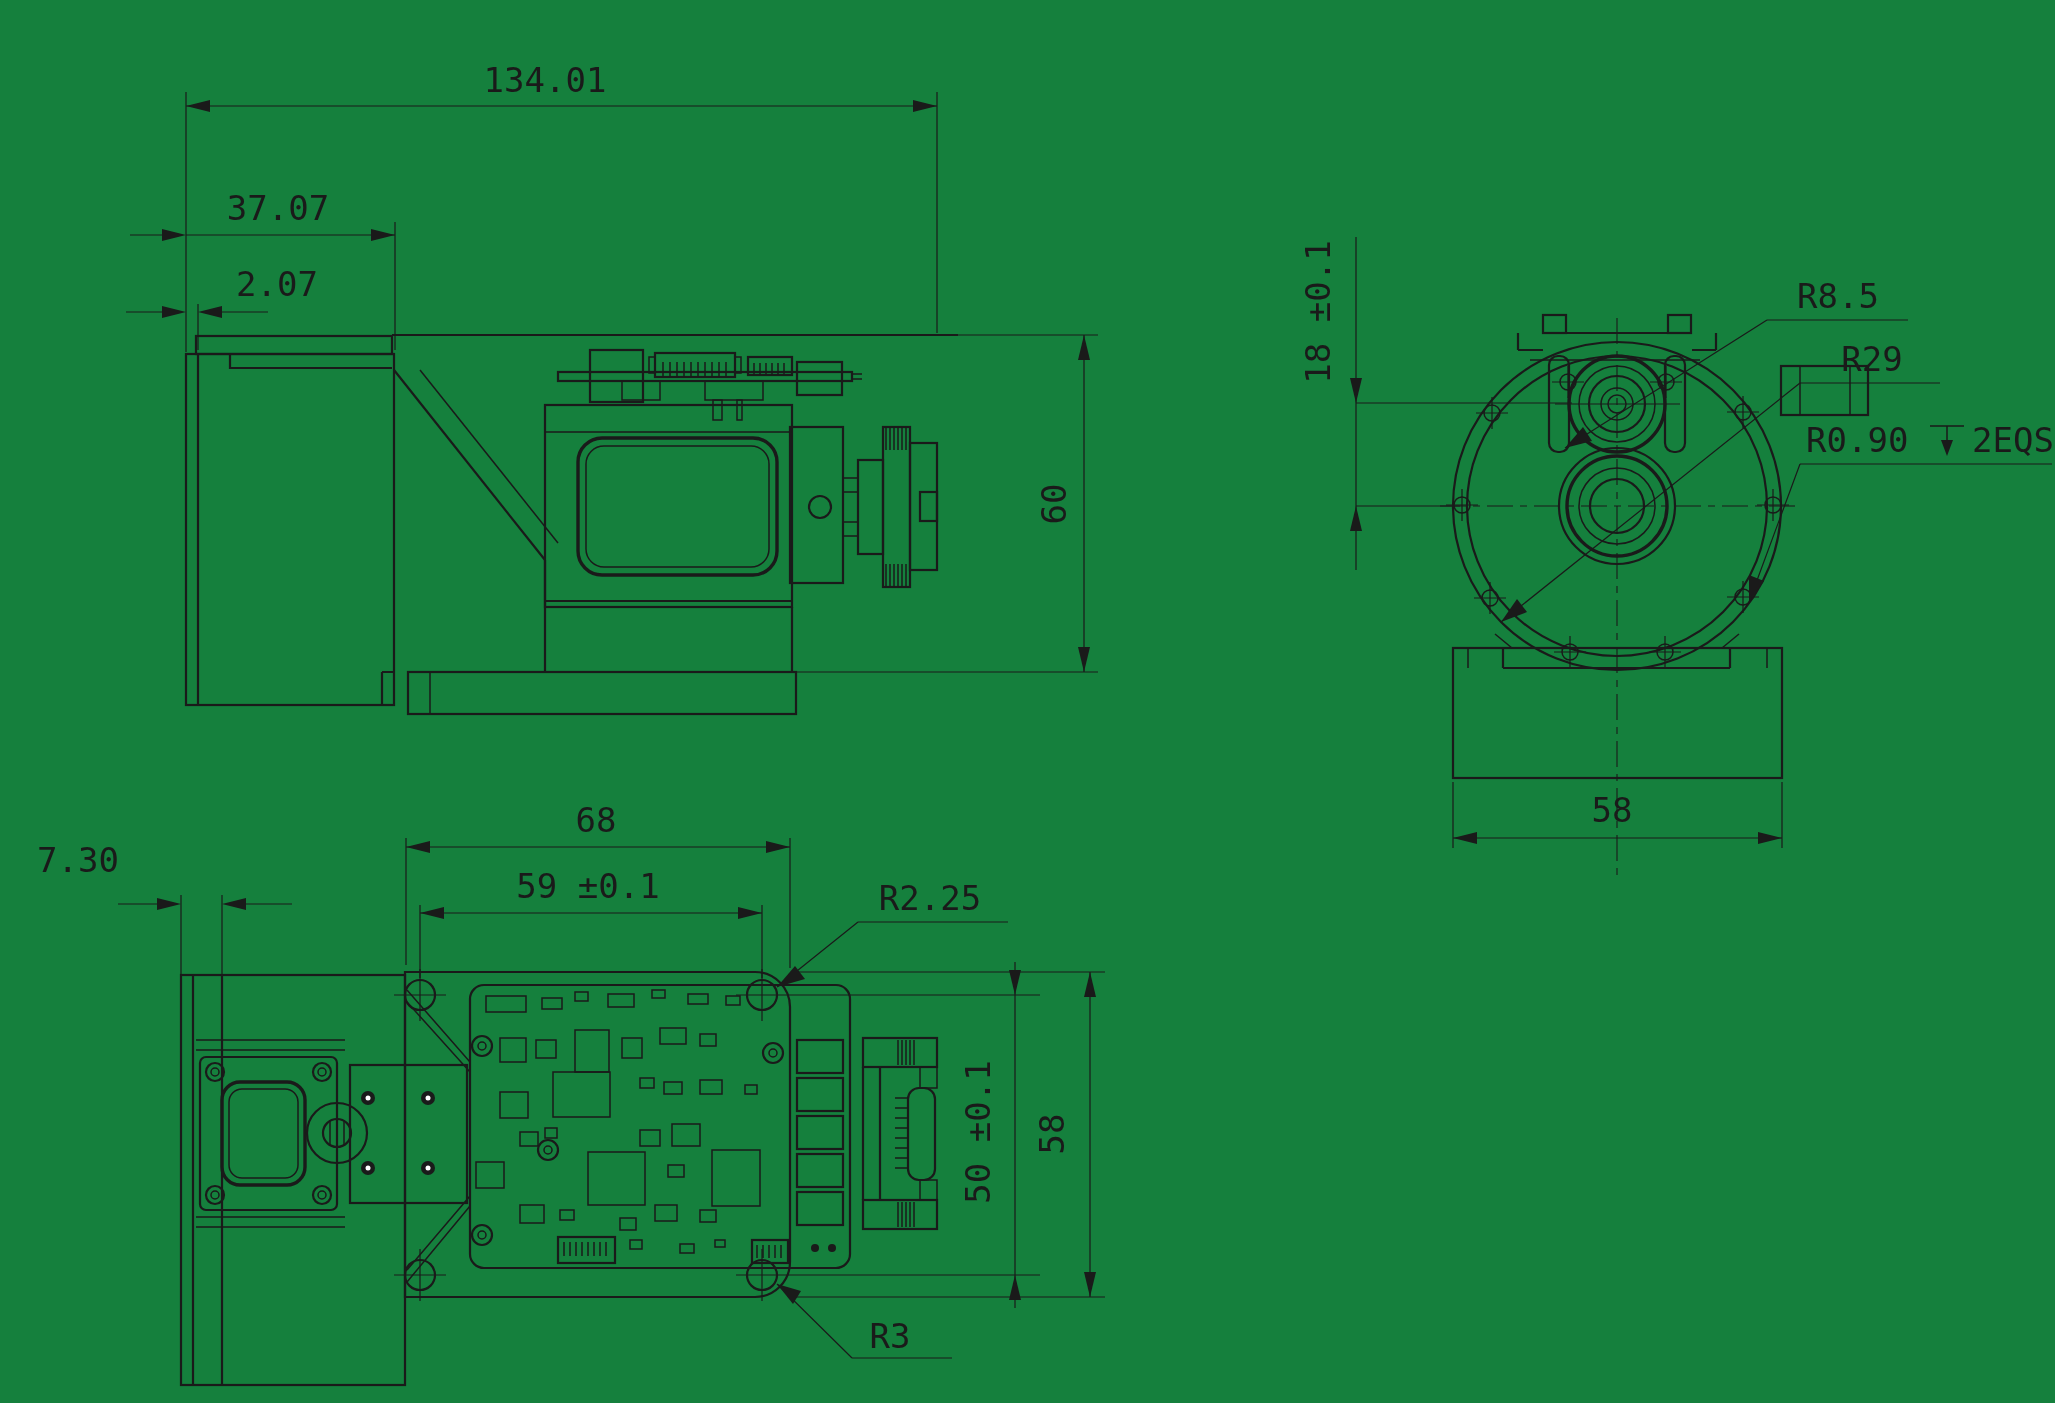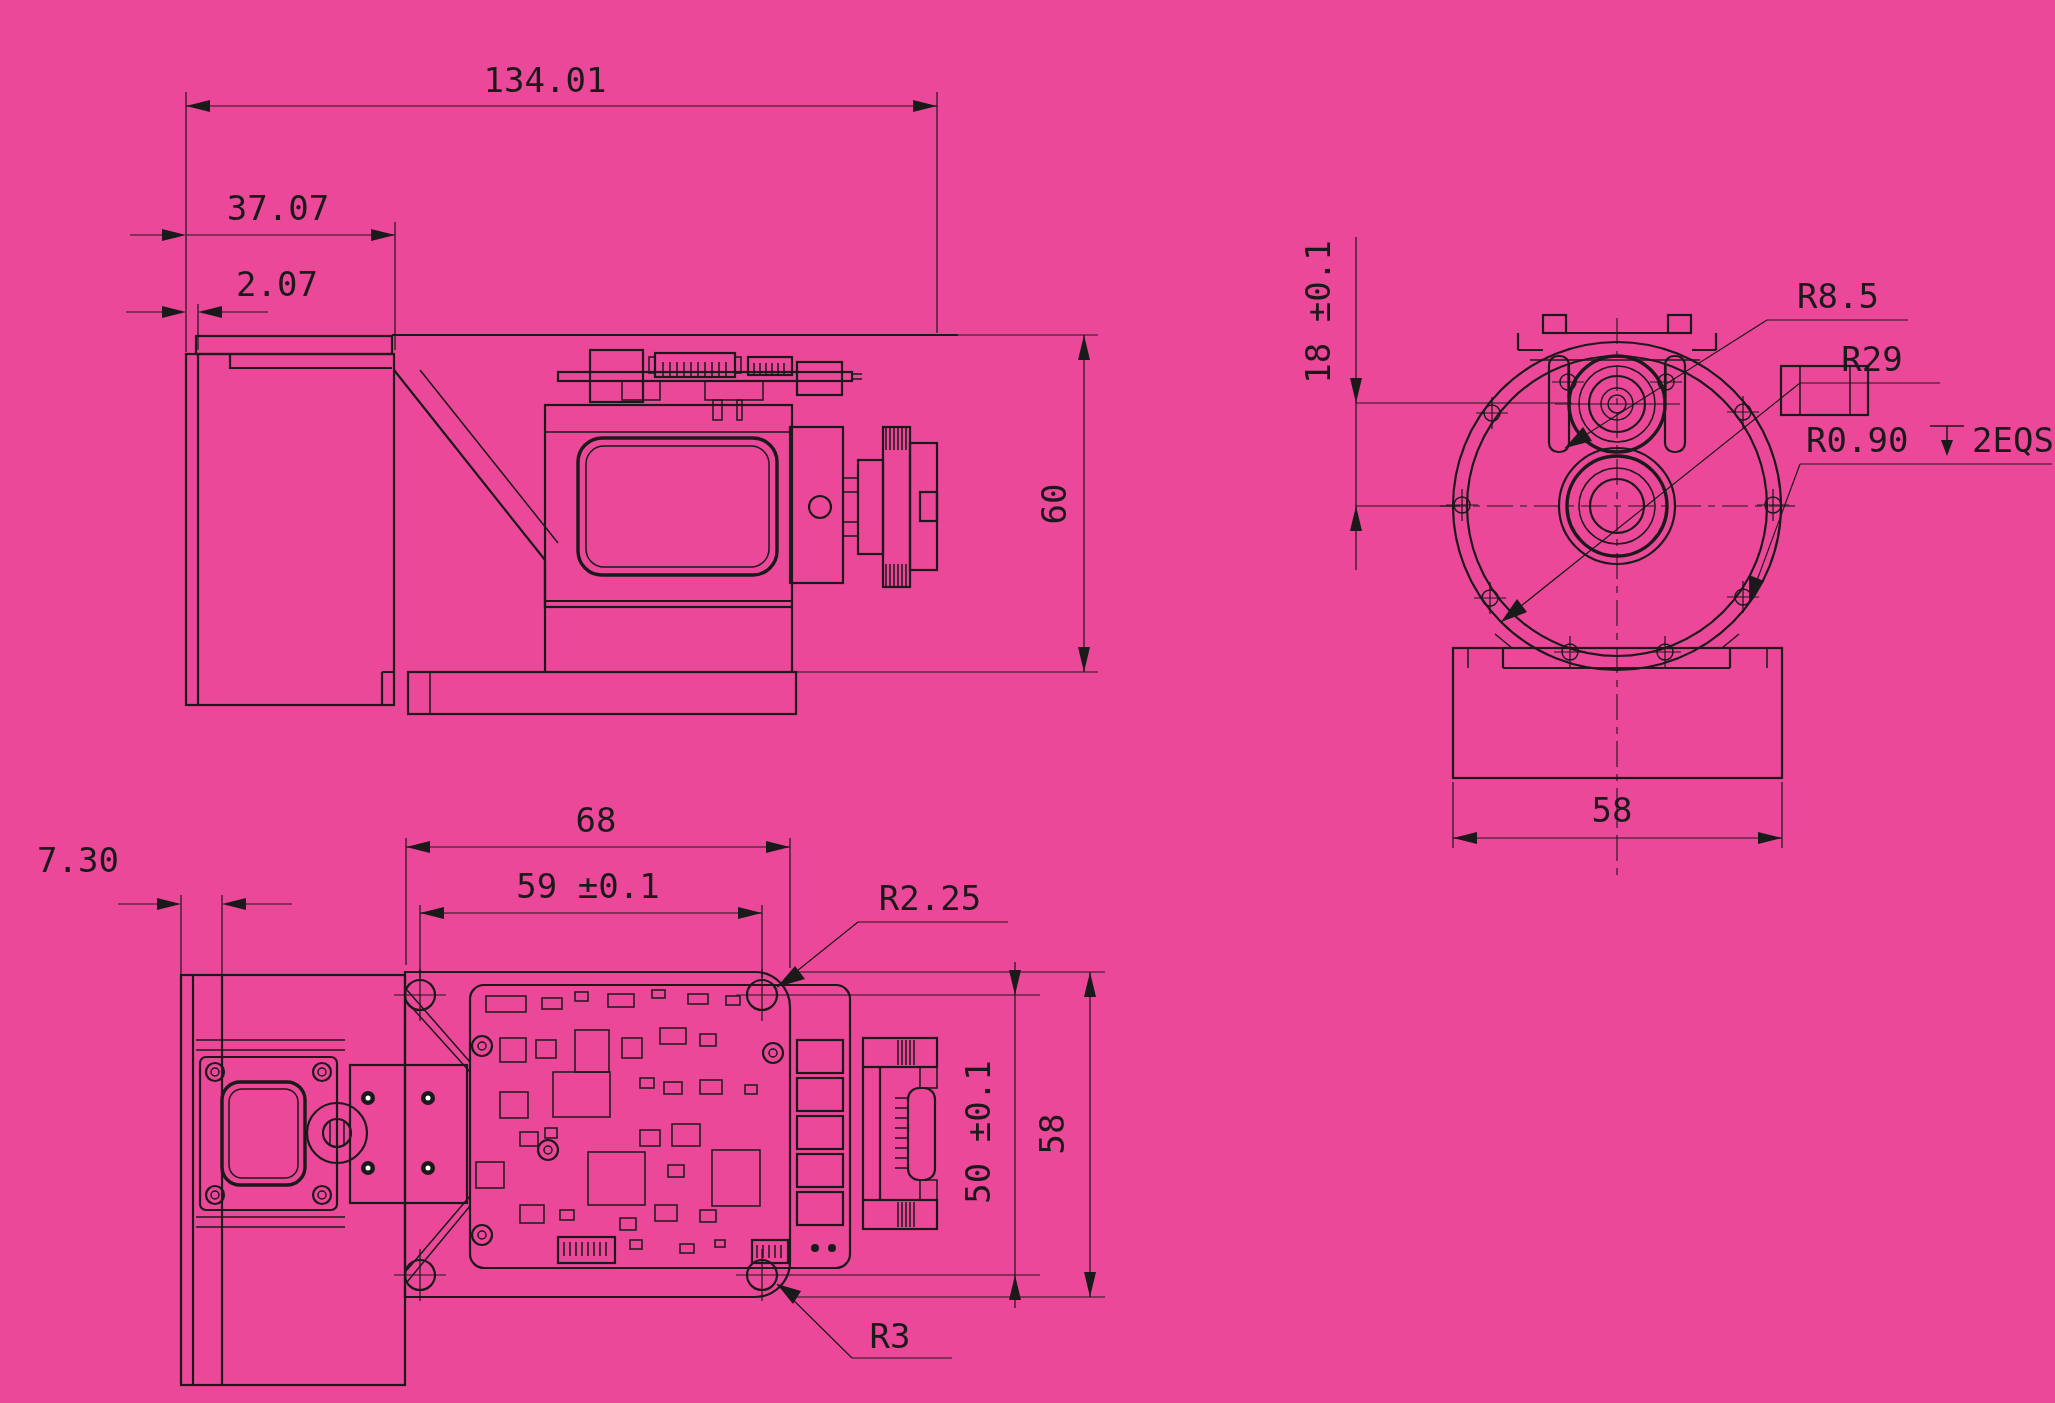--- a/index.html
+++ b/index.html
@@ -1,16 +1,16 @@
 <!DOCTYPE html>
 <html><head>
 <meta charset="utf-8">
 <style>
   html,body{margin:0;padding:0;background:#ffffff;}
-  #stage{position:relative;width:2055px;height:1403px;background:#ec4899;overflow:hidden;}
+  #stage{position:relative;width:2055px;height:1403px;background:#15803d;overflow:hidden;}
   svg{position:absolute;left:0;top:0;}
   .s  {stroke:#1a1a1a;fill:none;stroke-width:2.2;stroke-linecap:butt;stroke-linejoin:miter;}
   .s3 {stroke:#1a1a1a;fill:none;stroke-width:3.4;}
   .s15{stroke:#1a1a1a;fill:none;stroke-width:1.5;}
   .tn {stroke:#1a1a1a;fill:none;stroke-width:1.2;}
   .cl {stroke:#1a1a1a;fill:none;stroke-width:1.1;stroke-dasharray:26 7 7 7;}
   .ar {fill:#1a1a1a;stroke:none;}
   .dot{fill:#1a1a1a;stroke:none;}
   .wdot{fill:#ffffff;stroke:none;}
   text{font-family:"DejaVu Sans Mono","Liberation Mono",monospace;font-size:34px;fill:#1a1a1a;}

